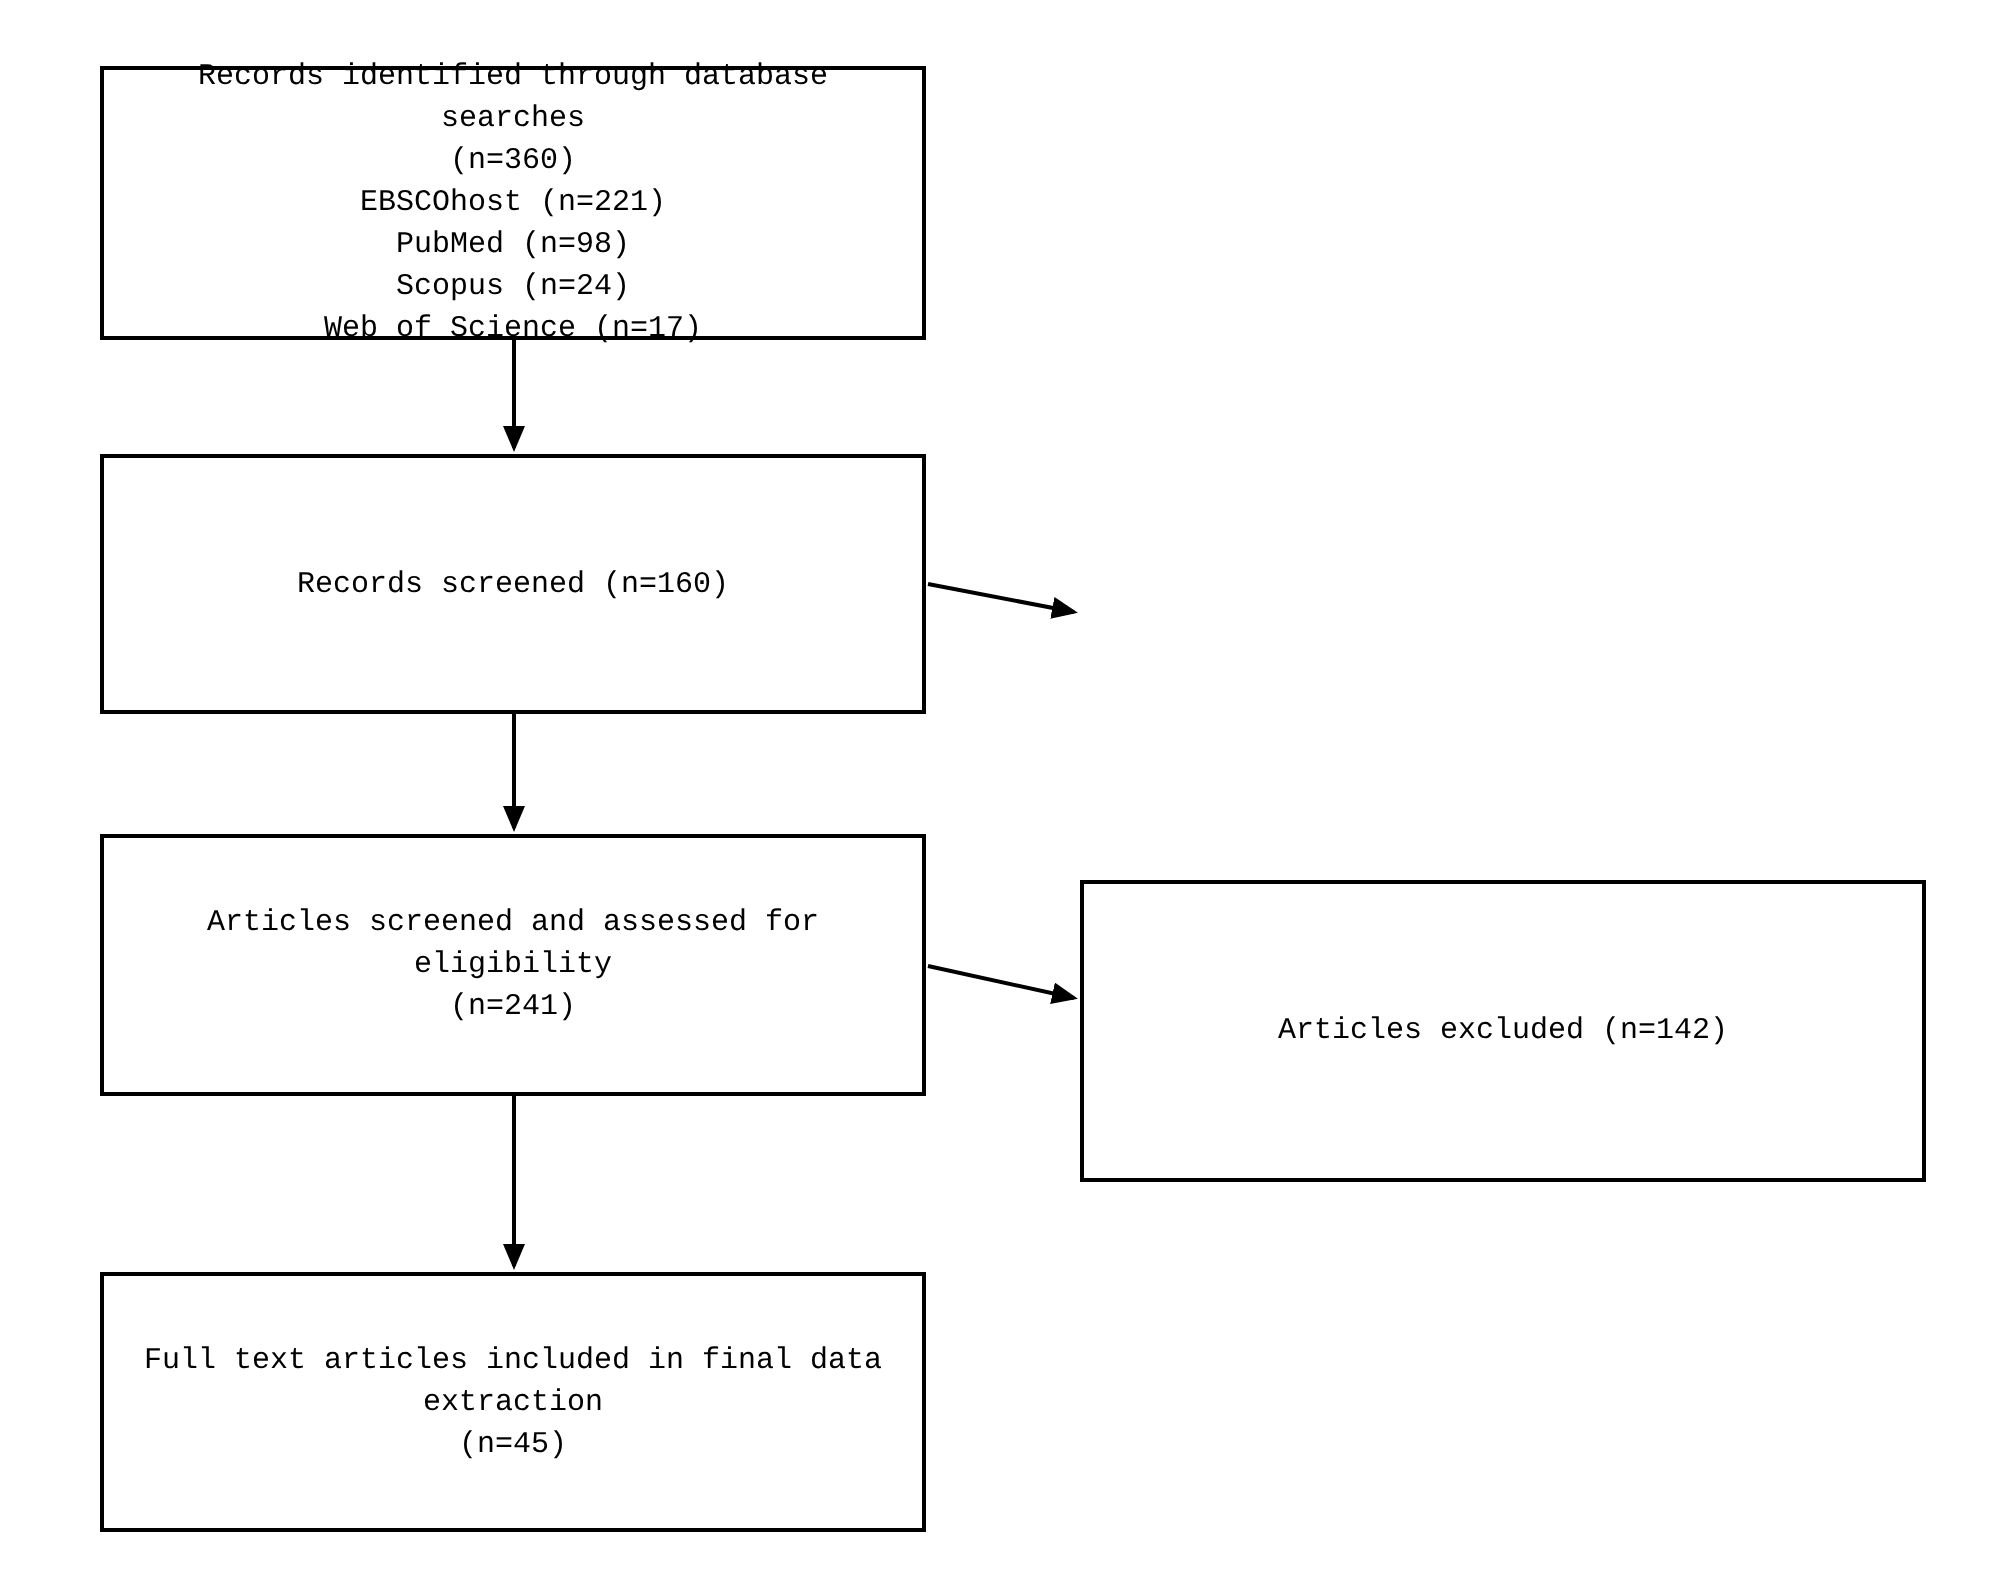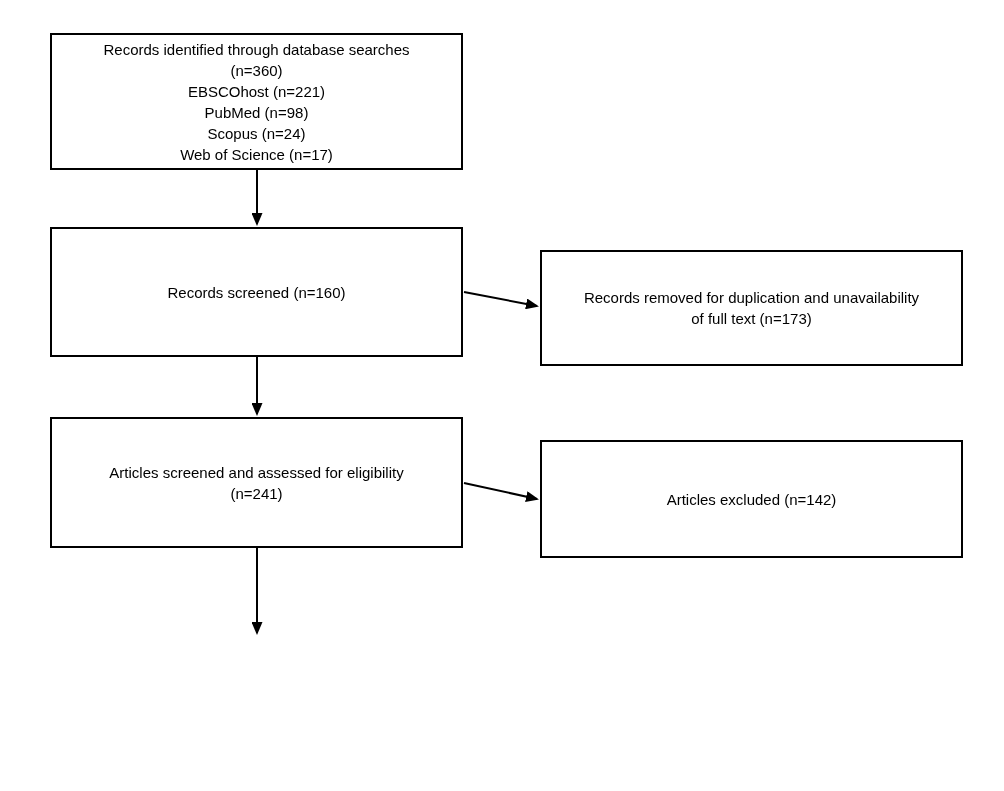--- a/index.html
+++ b/index.html
@@ -5,21 +5,21 @@
   html, body {
     margin: 0;
     padding: 0;
     background: #ffffff;
   }
   .canvas {
     position: relative;
     width: 1004px;
     height: 791px;
     background: #ffffff;
-    font-family: Liberation Sans, sans-serif;
+    font-family: Liberation Mono, monospace;
     color: #000000;
   }
   .arrows {
     position: absolute;
     left: 0;
     top: 0;
     pointer-events: none;
   }
   .flow-box {
     position: absolute;
@@ -35,21 +35,21 @@
     white-space: pre-line;
     text-align: center;
     font-size: 15px;
     line-height: 21px;
     color: #000000;
   }
   #box-identified  { left: 50px;  top: 33px;  width: 413px; height: 137px; }
   #box-screened    { left: 50px;  top: 227px; width: 413px; height: 130px; }
   #box-removed     { left: 540px; top: 250px; width: 423px; height: 116px; }
   #box-eligibility { left: 50px;  top: 417px; width: 413px; height: 131px; }
-  #box-excluded    { left: 540px; top: 440px; width: 423px; height: 118px; }
+  #box-excluded    { left: 540px; top: 440px; width: 423px; height: 151px; }
   #box-included    { left: 50px;  top: 636px; width: 413px; height: 130px; }
 </style>
 </head>
 <body>
 
 <div class="canvas">
 
   <svg class="arrows" width="1004" height="791" viewBox="0 0 1004 791">
     <defs>
       <marker id="ah" markerWidth="13" markerHeight="11" refX="11" refY="5.5" orient="auto" markerUnits="userSpaceOnUse">
@@ -69,28 +69,28 @@
 EBSCOhost (n=221)
 PubMed (n=98)
 Scopus (n=24)
 Web of Science (n=17)</div>
   </div>
 
   <div class="flow-box" id="box-screened">
     <div class="box-text">Records screened (n=160)</div>
   </div>
 
-  <div class="flow-box" id="box-removed">
-    <div class="box-text">Records removed for duplication and unavailability
-of full text (n=173)</div>
-  </div>
 
   <div class="flow-box" id="box-eligibility">
     <div class="box-text">Articles screened and assessed for eligibility
 (n=241)</div>
   </div>
 
   <div class="flow-box" id="box-excluded">
     <div class="box-text">Articles excluded (n=142)</div>
   </div>
 
+  <div class="flow-box" id="box-included">
+    <div class="box-text">Full text articles included in final data extraction
+(n=45)</div>
+  </div>
 
 </div>
 
 </body></html>

